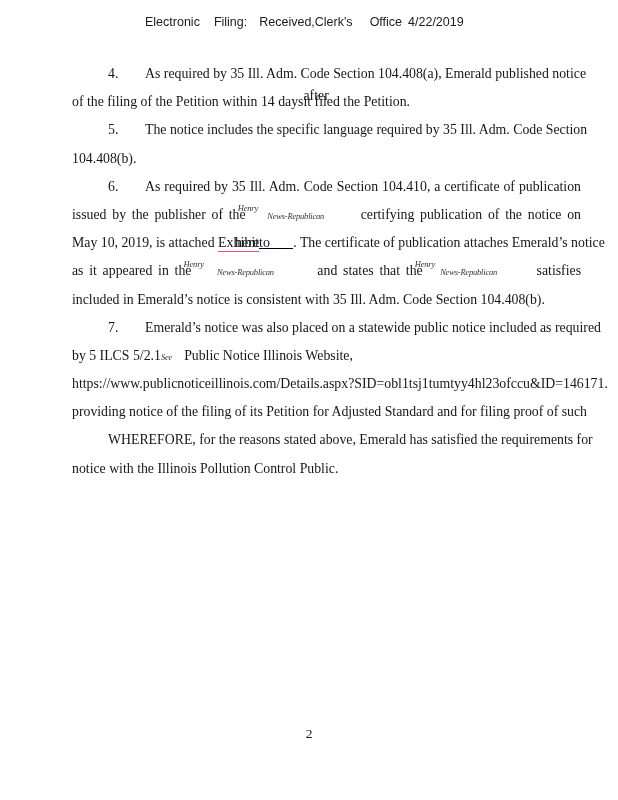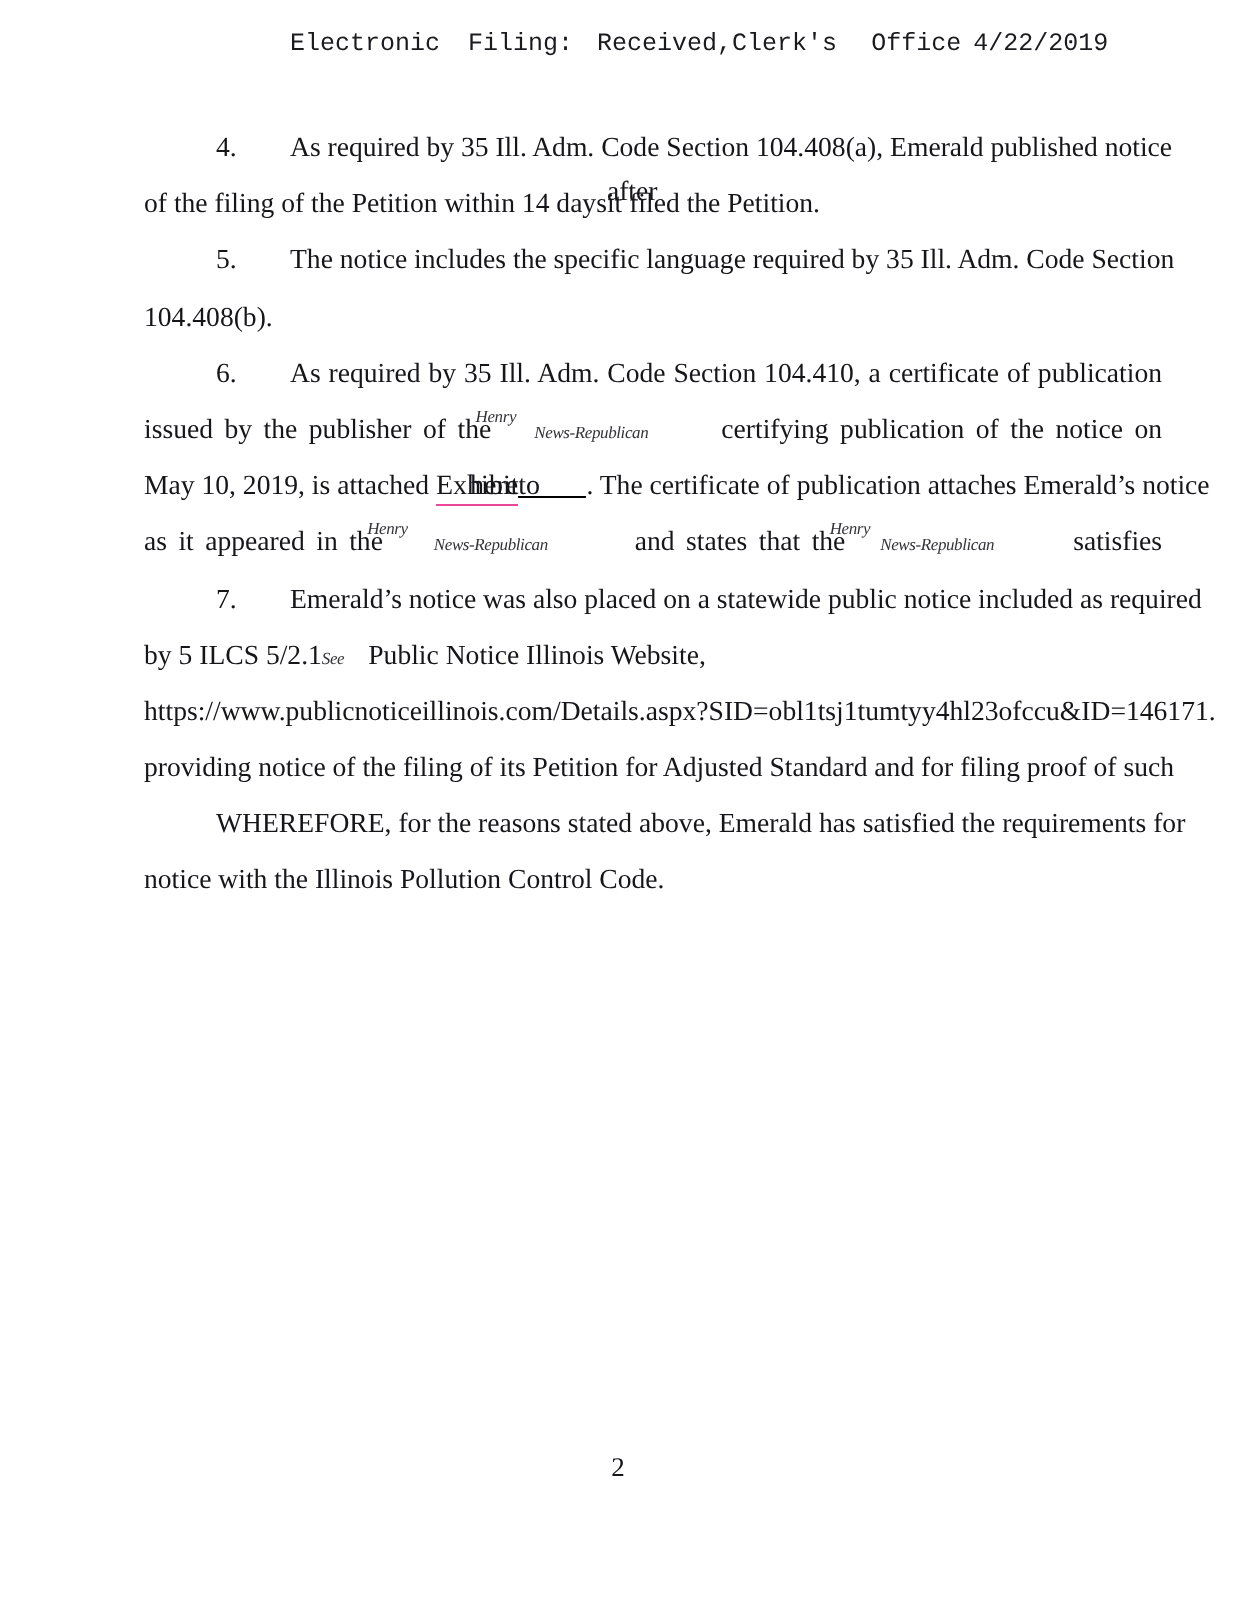--- a/index.html
+++ b/index.html
@@ -1,20 +1,20 @@
 <!DOCTYPE html>
 <html><head>
 <meta charset="utf-8">
 <style>
   html,body{margin:0;padding:0;background:#ffffff;}
   .page{position:relative;width:618px;height:800px;background:#fff;overflow:hidden;
         font-family:"Liberation Serif","DejaVu Serif",serif;color:#15151a;}
   
   .stamp{position:absolute;top:15px;left:145px;white-space:nowrap;
-         font-family:Liberation Mono, monospace;font-size:12.5px;color:#1b1b1f;}
+         font-family:Liberation Sans, sans-serif;font-size:12.5px;color:#1b1b1f;}
   .stamp .h0{margin-right:14px}
   .stamp .h1{margin-right:12px}
   .stamp .h2{margin-right:17px}
   .stamp .h3{margin-right:6px}
   
   .docbody{position:absolute;left:72px;top:60px;width:509px;font-size:13.8px;}
   .ln{height:28.2px;line-height:28.2px;white-space:nowrap;}
   .ln.j{text-align:justify;text-align-last:justify;}
   .ind{padding-left:36px;}
   .num{display:inline-block;width:37px;}
@@ -53,30 +53,31 @@
 
     <div class="ln j ind"><span class="num">6.</span><span>As required by 35 Ill. Adm. Code Section 104.410, a certificate of publication</span></div>
 
     <div class="ln j"><span>issued by the publisher of</span> <span class="ov hv"><span>the</span><span class="top si">Henry</span></span> <span class="gap w10"></span> <span class="si">News-Republican</span> <span class="gap w25"></span> <span>certifying publication of the notice on</span></div>
 
     <div class="ln j"><span>May 10, 2019, is attached</span> <span class="exov"><span>Exhibit</span><span class="top">hereto</span></span><span class="blank"></span><span>. The certificate of publication attaches Emerald’s notice</span></div>
 
     <div class="ln j"><span>as it appeared in</span> <span class="ov hv"><span>the</span><span class="top si">Henry</span></span> <span class="gap w14"></span> <span class="si">News-Republican</span> <span class="gap w32"></span> <span>and states that</span> <span class="ov hv"><span>the</span><span class="top si">Henry</span></span> <span class="gap w6"></span> <span class="si">News-Republican</span> <span class="gap w28"></span> <span>satisfies</span></div>
 
 
+    <div class="ln"><span>included in Emerald’s notice is consistent with 35 Ill. Adm. Code Section 104.408(b).</span></div>
 
     <div class="ln j ind"><span class="num">7.</span><span>Emerald’s notice was also placed on a statewide public notice included as required</span></div>
 
     <div class="ln"><span>by 5 ILCS 5/2.1</span><span class="si">See</span><span class="gap w12"></span><span>Public Notice Illinois Website,</span></div>
 
     <div class="ln"><span>https://www.publicnoticeillinois.com/Details.aspx?SID=obl1tsj1tumtyy4hl23ofccu&amp;ID=146171.</span></div>
 
     <div class="ln j"><span>providing notice of the filing of its Petition for Adjusted Standard and for filing proof of such</span></div>
 
     <div class="ln j ind"><span>WHEREFORE, for the reasons stated above, Emerald has satisfied the requirements for</span></div>
 
-    <div class="ln"><span>notice with the Illinois Pollution Control Code.</span></div>
+    <div class="ln"><span>notice with the Illinois Pollution Control Public.</span></div>
 
   </div>
 
   <div class="pageno">2</div>
 
 </div>
 
 </body></html>

